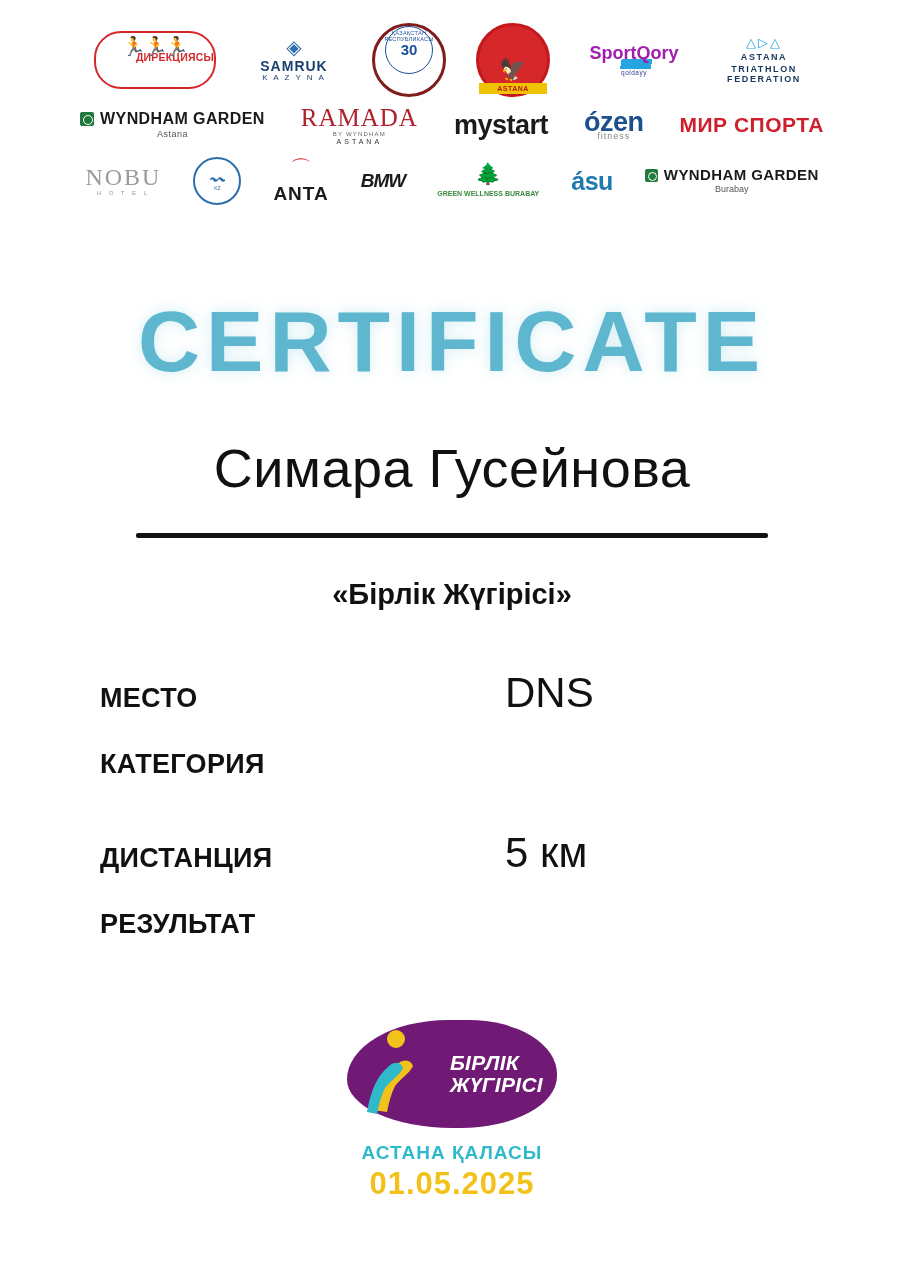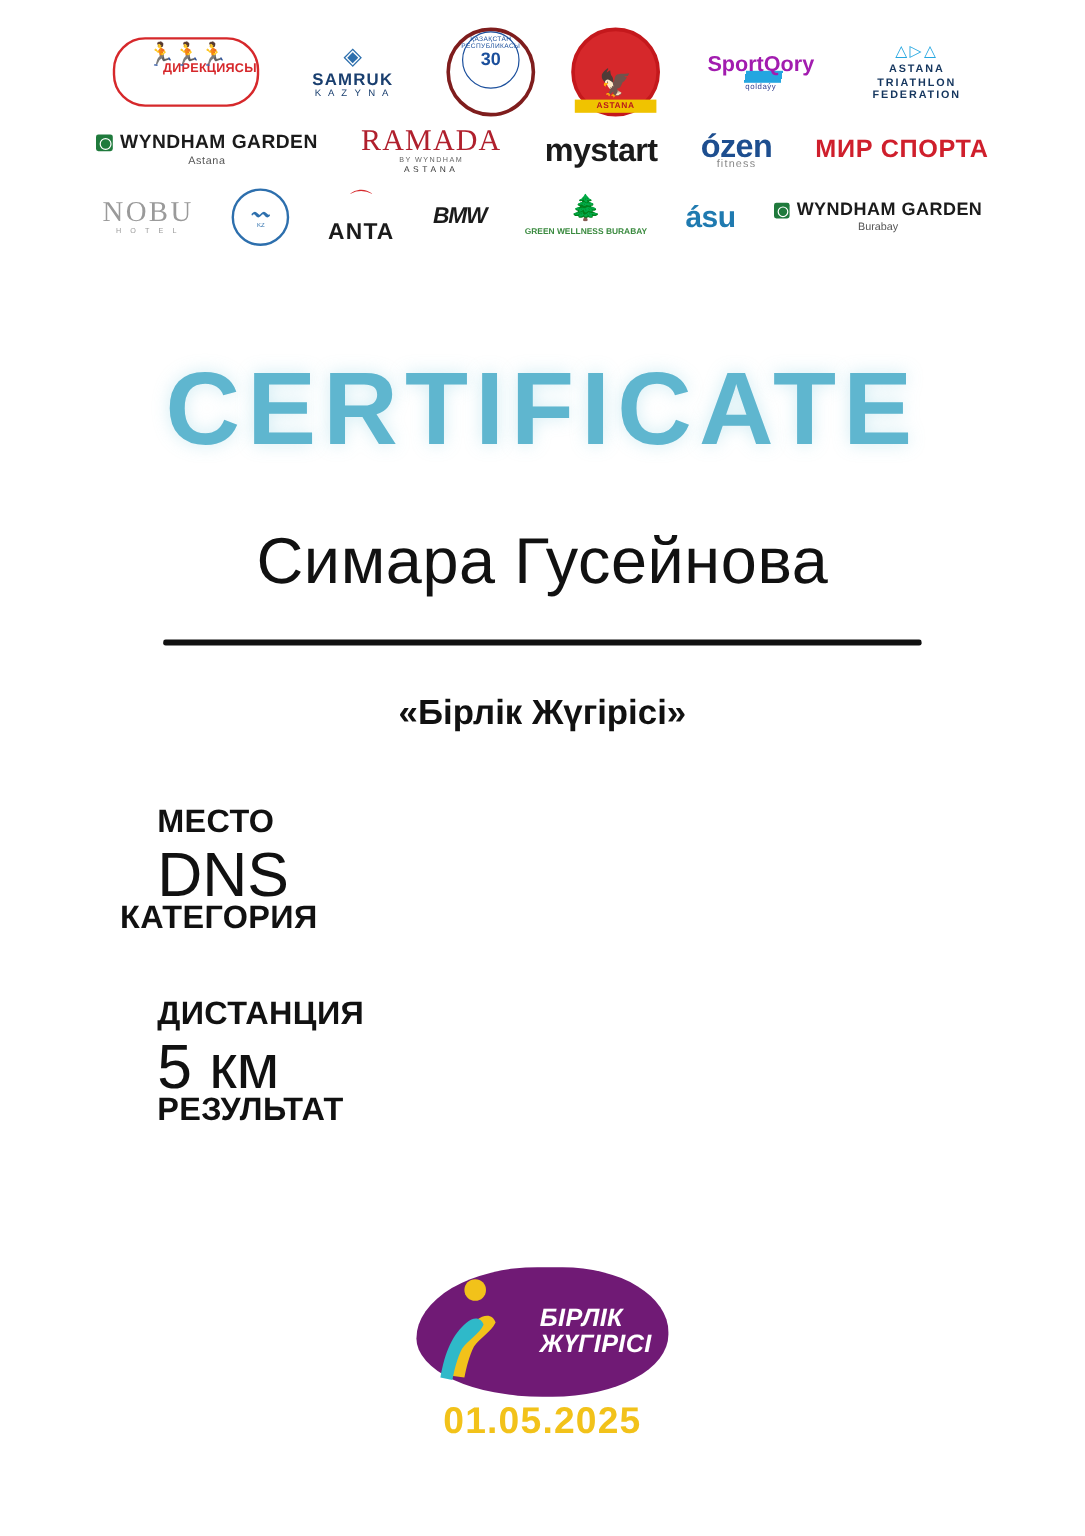--- a/index.html
+++ b/index.html
@@ -211,33 +211,31 @@
 
   
   .results {
     margin: 58px 0 0 0;
     padding-left: 100px;
   }
   .res-row {
     display: flex;
     align-items: baseline;
     height: 80px;
-    flex-direction: column;
   }
   .res-label {
     width: 405px;
     font-size: 27px;
     font-weight: bold;
     letter-spacing: .3px;
     color: #111;
   }
   .res-value {
-    font-size: 52px;
+    font-size: 42px;
     color: #111;
-    margin-left: 31px;
   }
 
   
   .emblem-wrap {
     position: absolute;
     left: 0; right: 0;
     bottom: 78px;
     display: flex;
     justify-content: center;
   }
@@ -422,15 +420,16 @@
       <svg class="runner" viewBox="0 0 56 88">
         <circle cx="33" cy="11" r="9" fill="#f2c21a"></circle>
         <path d="M10 82 C16 60 22 46 34 36 C42 30 48 32 50 38 C46 46 38 50 32 58 C28 66 26 74 24 84 Z" fill="#f2c21a"></path>
         <path d="M4 84 C8 62 14 48 26 38 C32 33 38 34 40 40 C36 48 28 52 22 60 C18 68 16 76 14 86 Z" fill="#2fb9c9"></path>
       </svg>
       <div class="brand">
         <div>БІРЛІК</div>
         <div>ЖҮГІРІСІ</div>
       </div>
     </div>
+    <div class="city">АСТАНА ҚАЛАСЫ</div>
     <div class="date">01.05.2025</div>
   </div>
 </div>
 
 </body></html>

